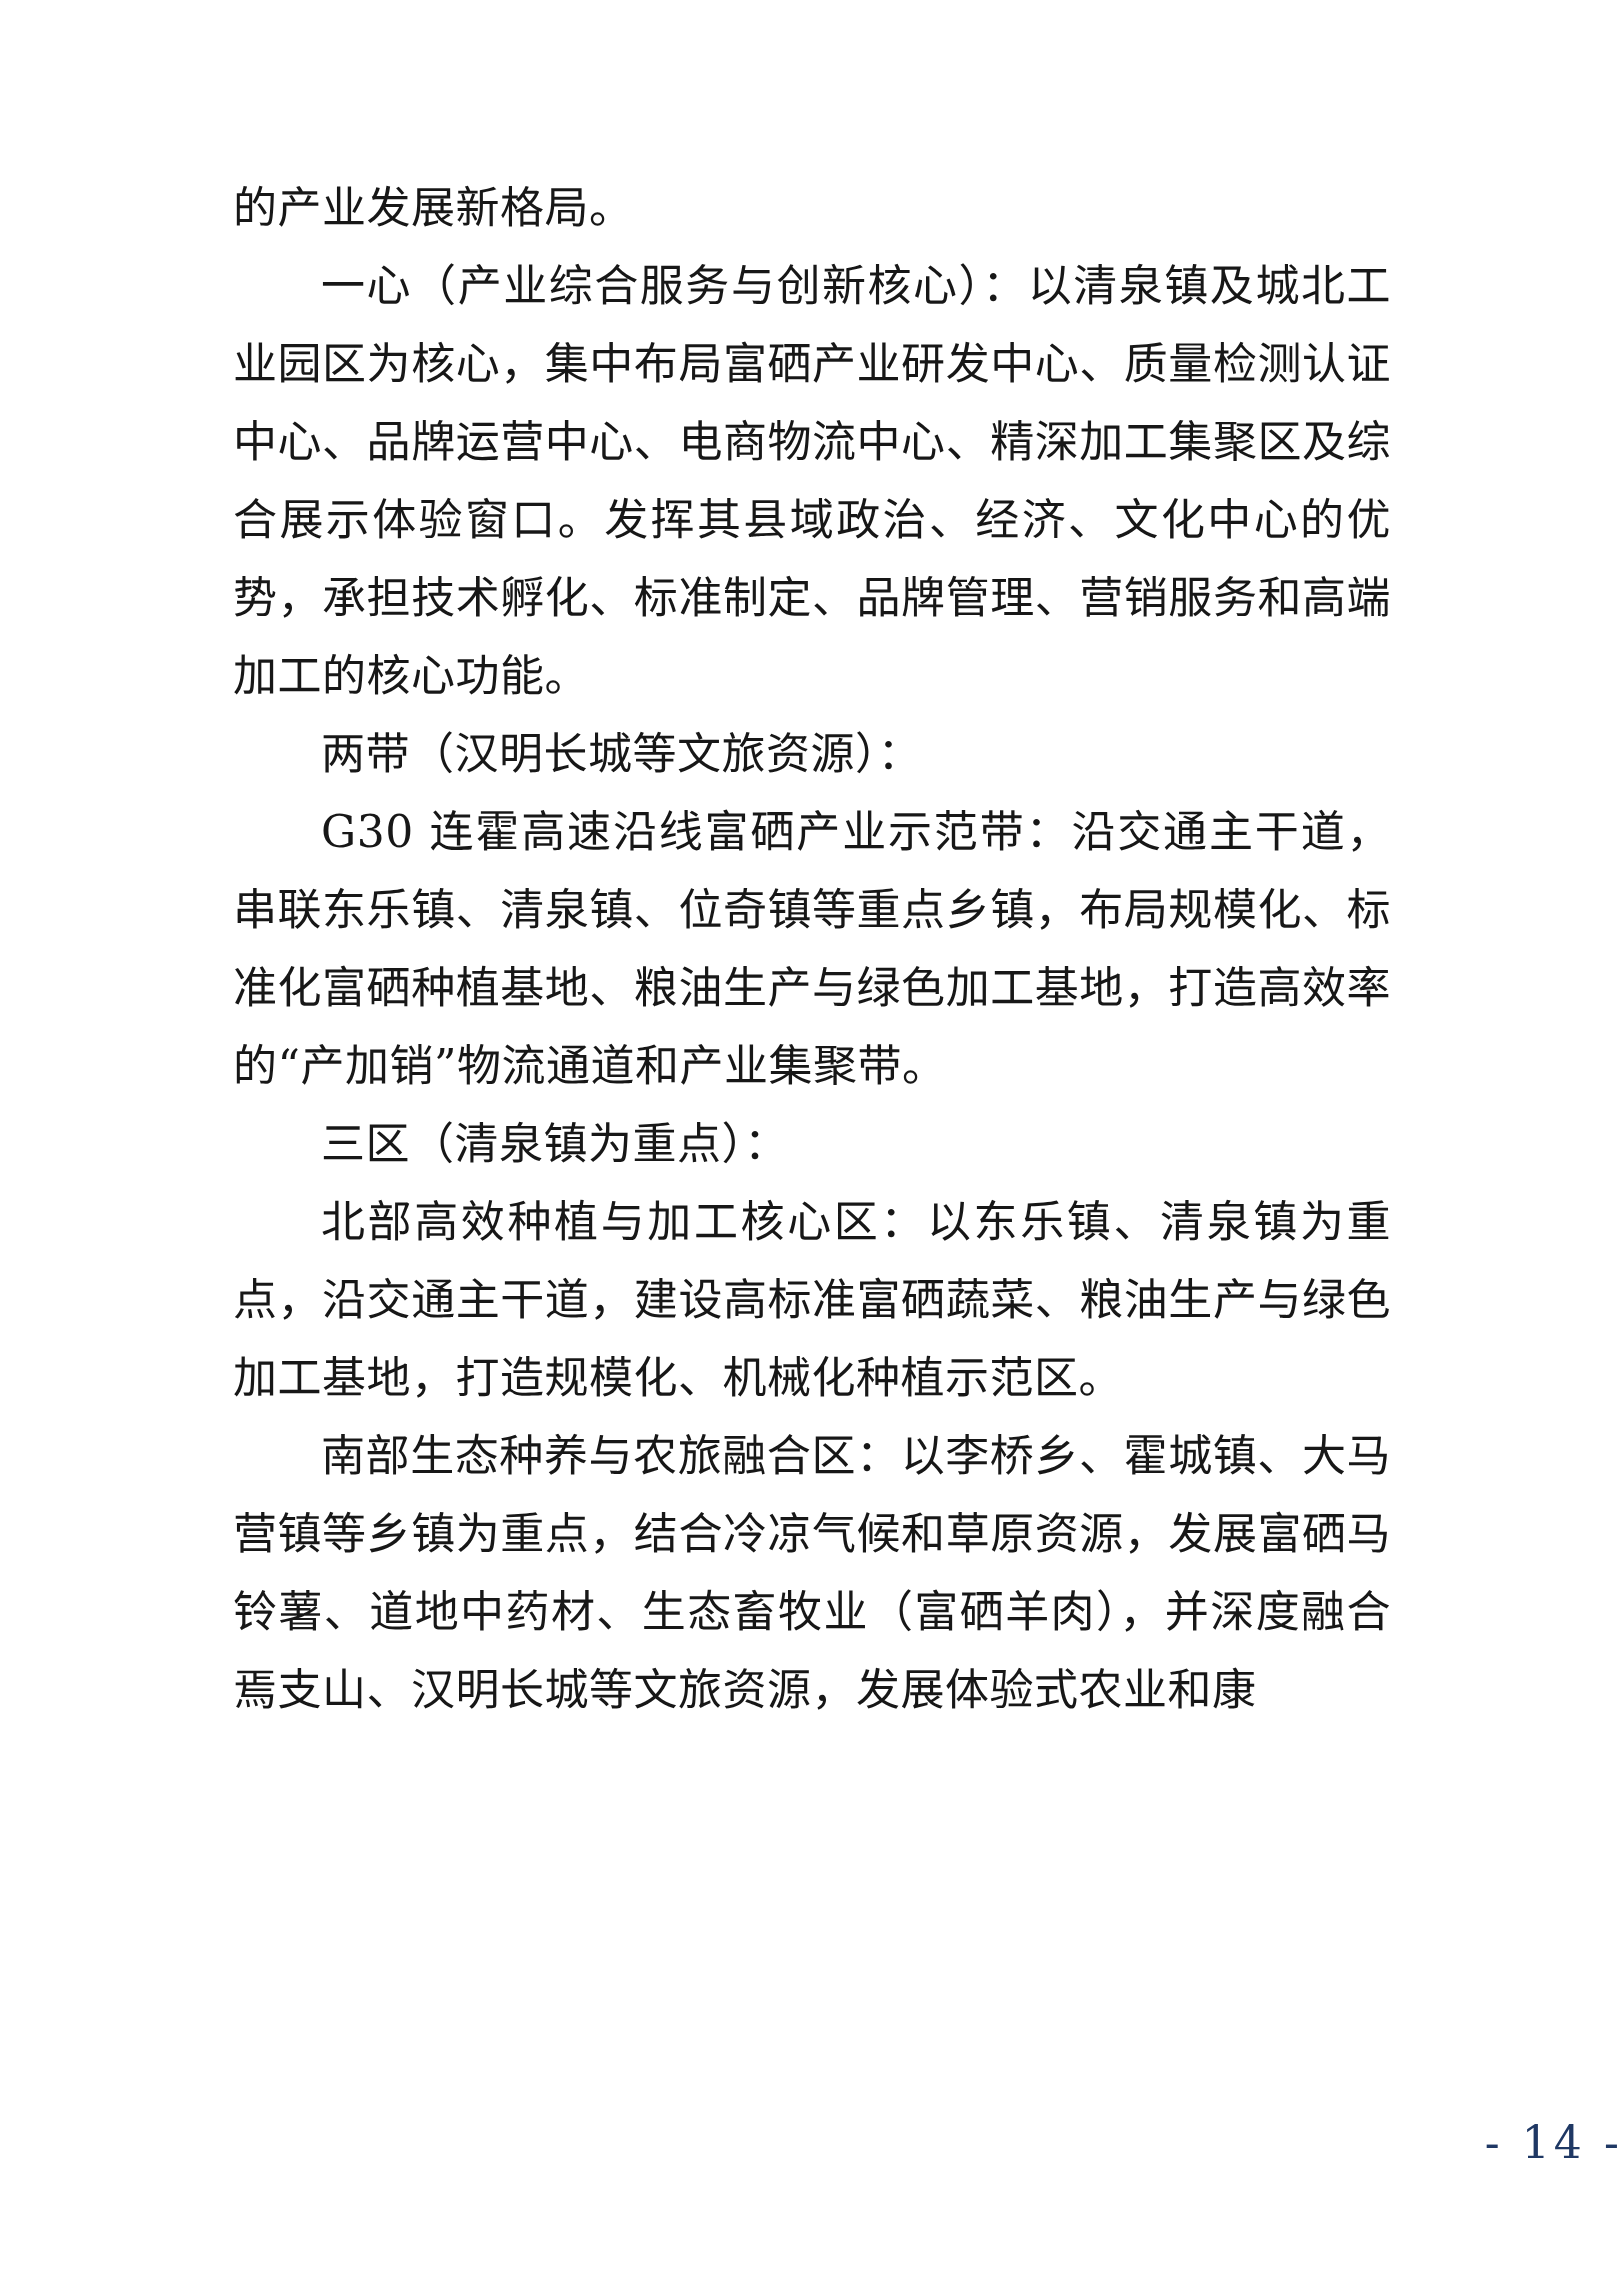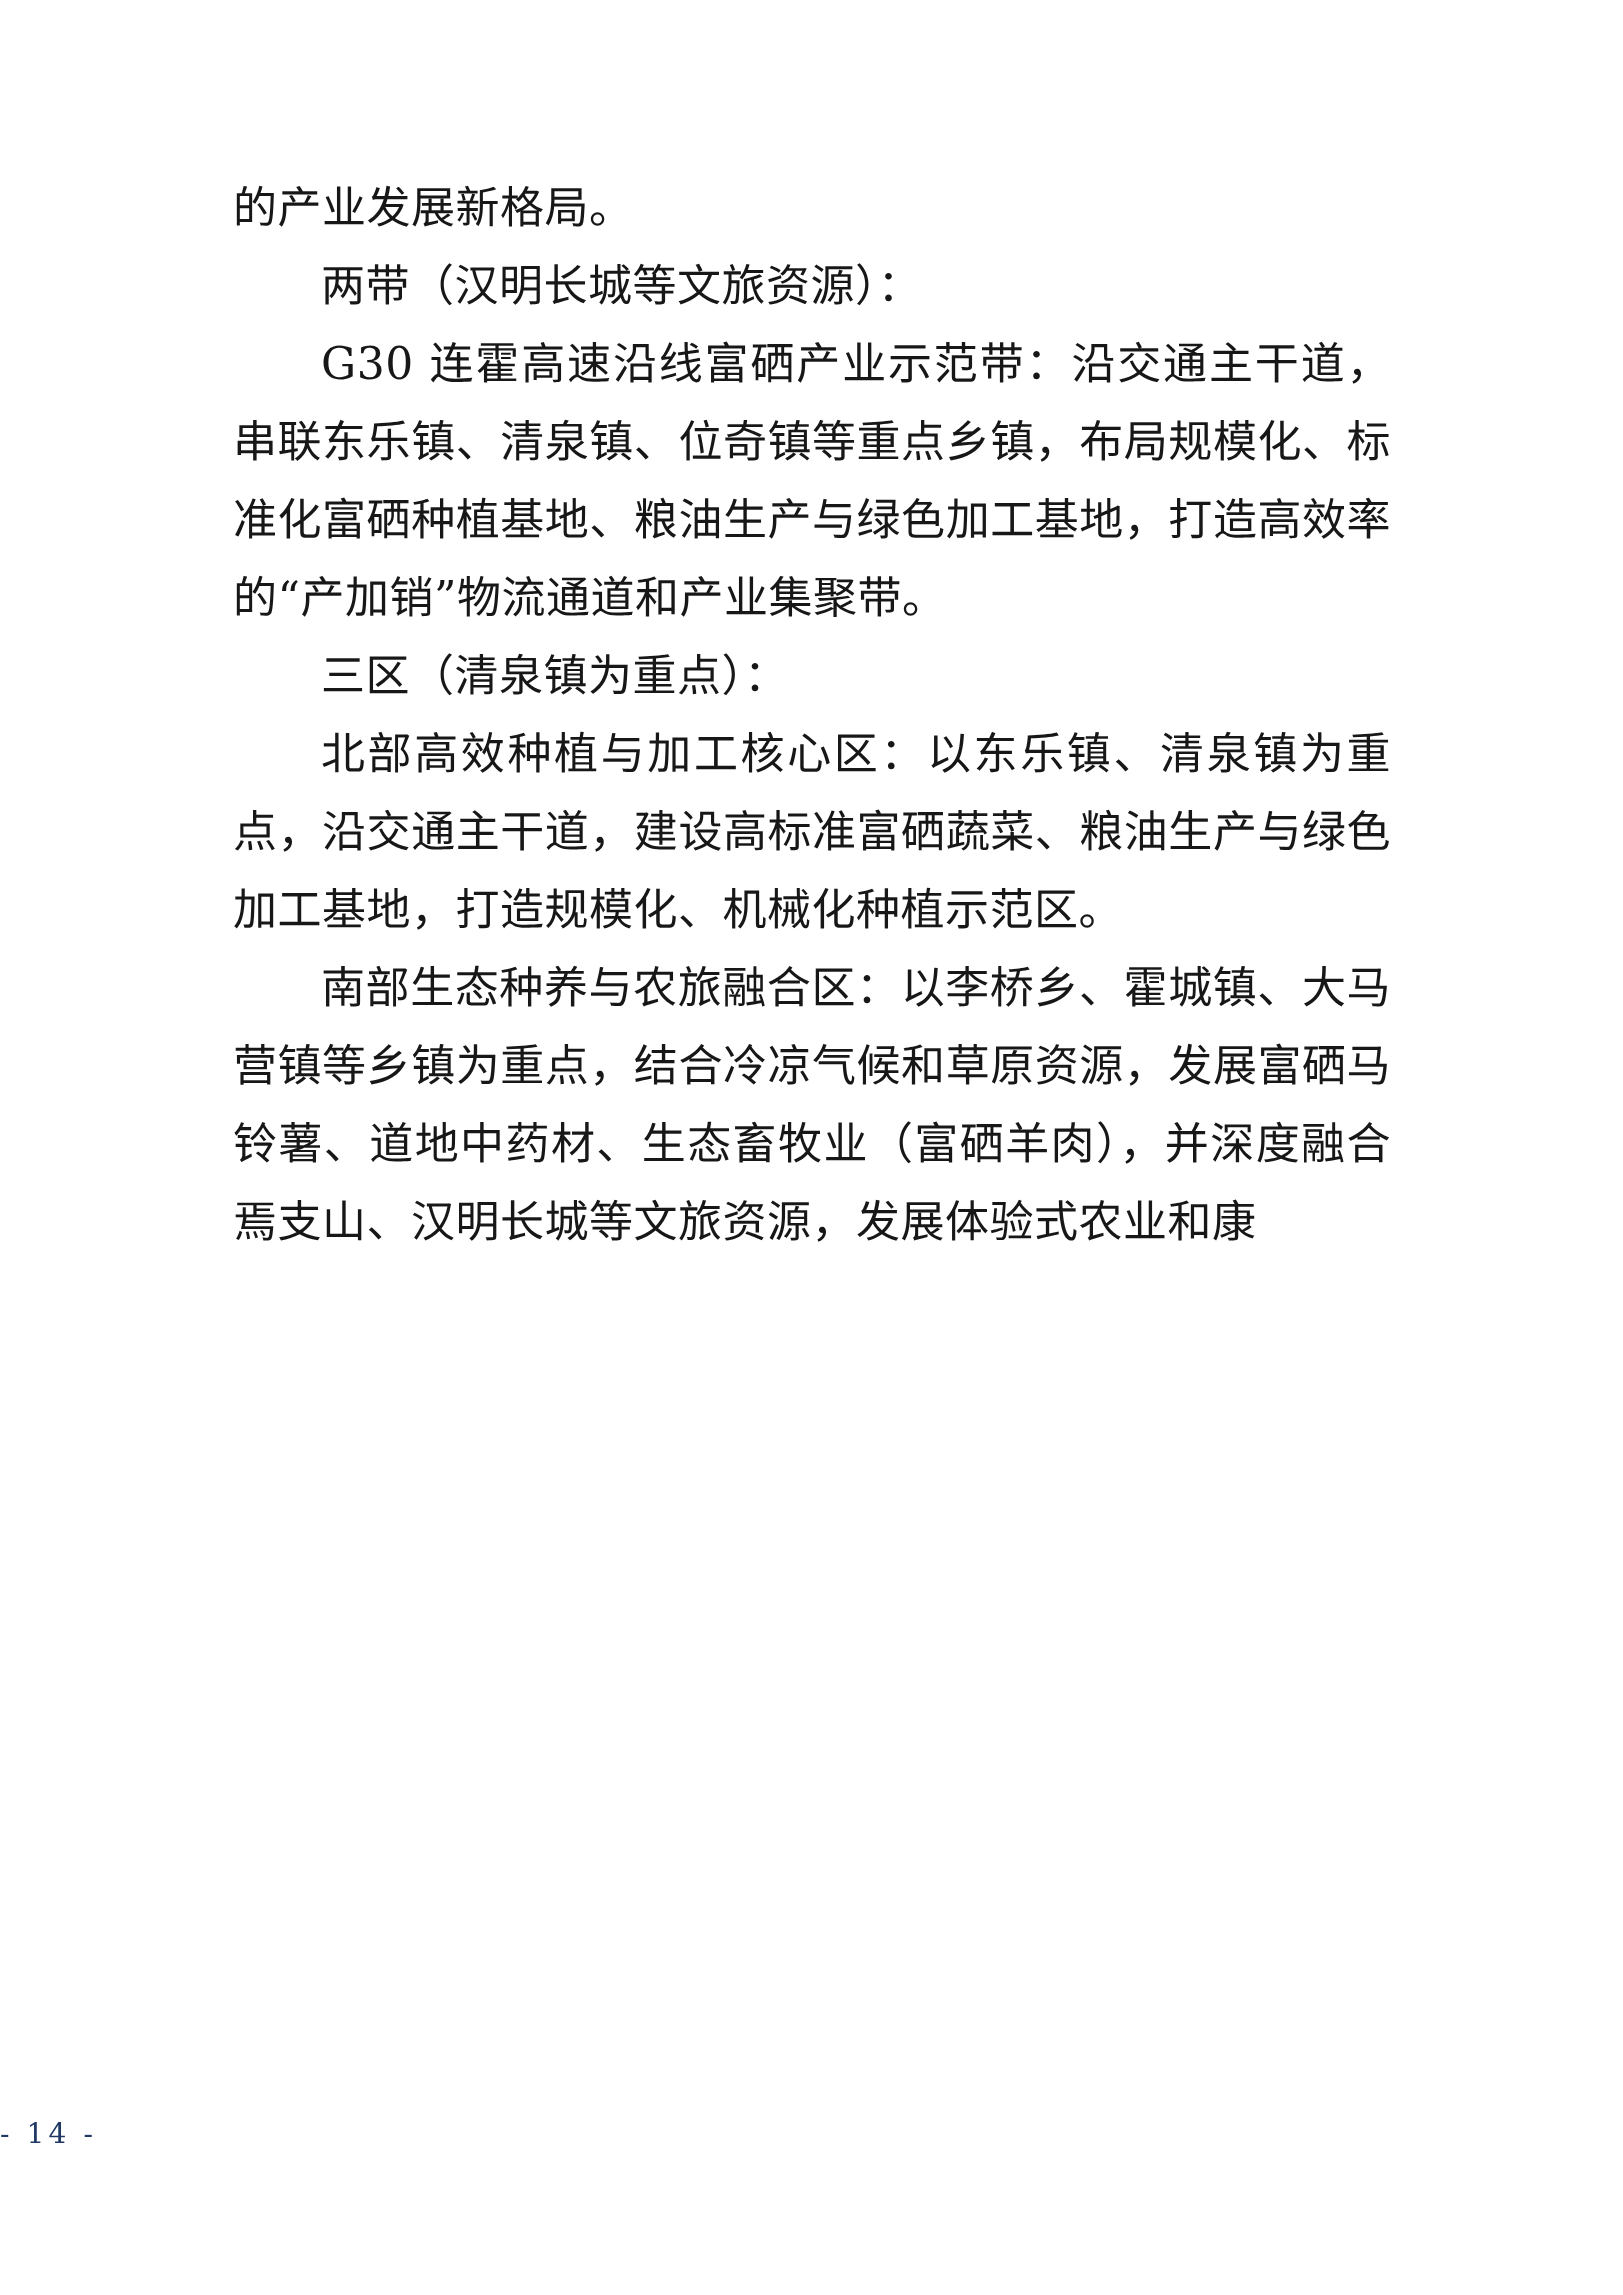--- a/index.html
+++ b/index.html
@@ -43,33 +43,34 @@
     text-indent: 88px;
   }
   .noindent {
     text-indent: 0;
   }
   .footer {
     position: absolute;
     left: 0;
     top: 2117px;
     width: 1623px;
-    text-align: left;
-    font-size: 28px;
+    text-align: right;
+    font-size: 44px;
     color: #1f3864;
     font-family: "DejaVu Serif", "Liberation Serif", serif;
     letter-spacing: 4.1px;
   }
 </style>
 </head>
 <body>
 
 <div class="page">
   <div class="content">
     <p class="para noindent">的产业发展新格局。</p>
+    <p class="para indent">一心（产业综合服务与创新核心）：以清泉镇及城北工业园区为核心，集中布局富硒产业研发中心、质量检测认证中心、品牌运营中心、电商物流中心、精深加工集聚区及综合展示体验窗口。发挥其县域政治、经济、文化中心的优势，承担技术孵化、标准制定、品牌管理、营销服务和高端加工的核心功能。</p>
     <p class="para indent">两带（汉明长城等文旅资源）：</p>
     <p class="para indent">G30 连霍高速沿线富硒产业示范带：沿交通主干道，串联东乐镇、清泉镇、位奇镇等重点乡镇，布局规模化、标准化富硒种植基地、粮油生产与绿色加工基地，打造高效率的“产加销”物流通道和产业集聚带。</p>
     <p class="para indent">三区（清泉镇为重点）：</p>
     <p class="para indent">北部高效种植与加工核心区：以东乐镇、清泉镇为重点，沿交通主干道，建设高标准富硒蔬菜、粮油生产与绿色加工基地，打造规模化、机械化种植示范区。</p>
     <p class="para indent">南部生态种养与农旅融合区：以李桥乡、霍城镇、大马营镇等乡镇为重点，结合冷凉气候和草原资源，发展富硒马铃薯、道地中药材、生态畜牧业（富硒羊肉），并深度融合焉支山、汉明长城等文旅资源，发展体验式农业和康</p>
   </div>
   <div class="footer">-  14  -</div>
 </div>
 
 

